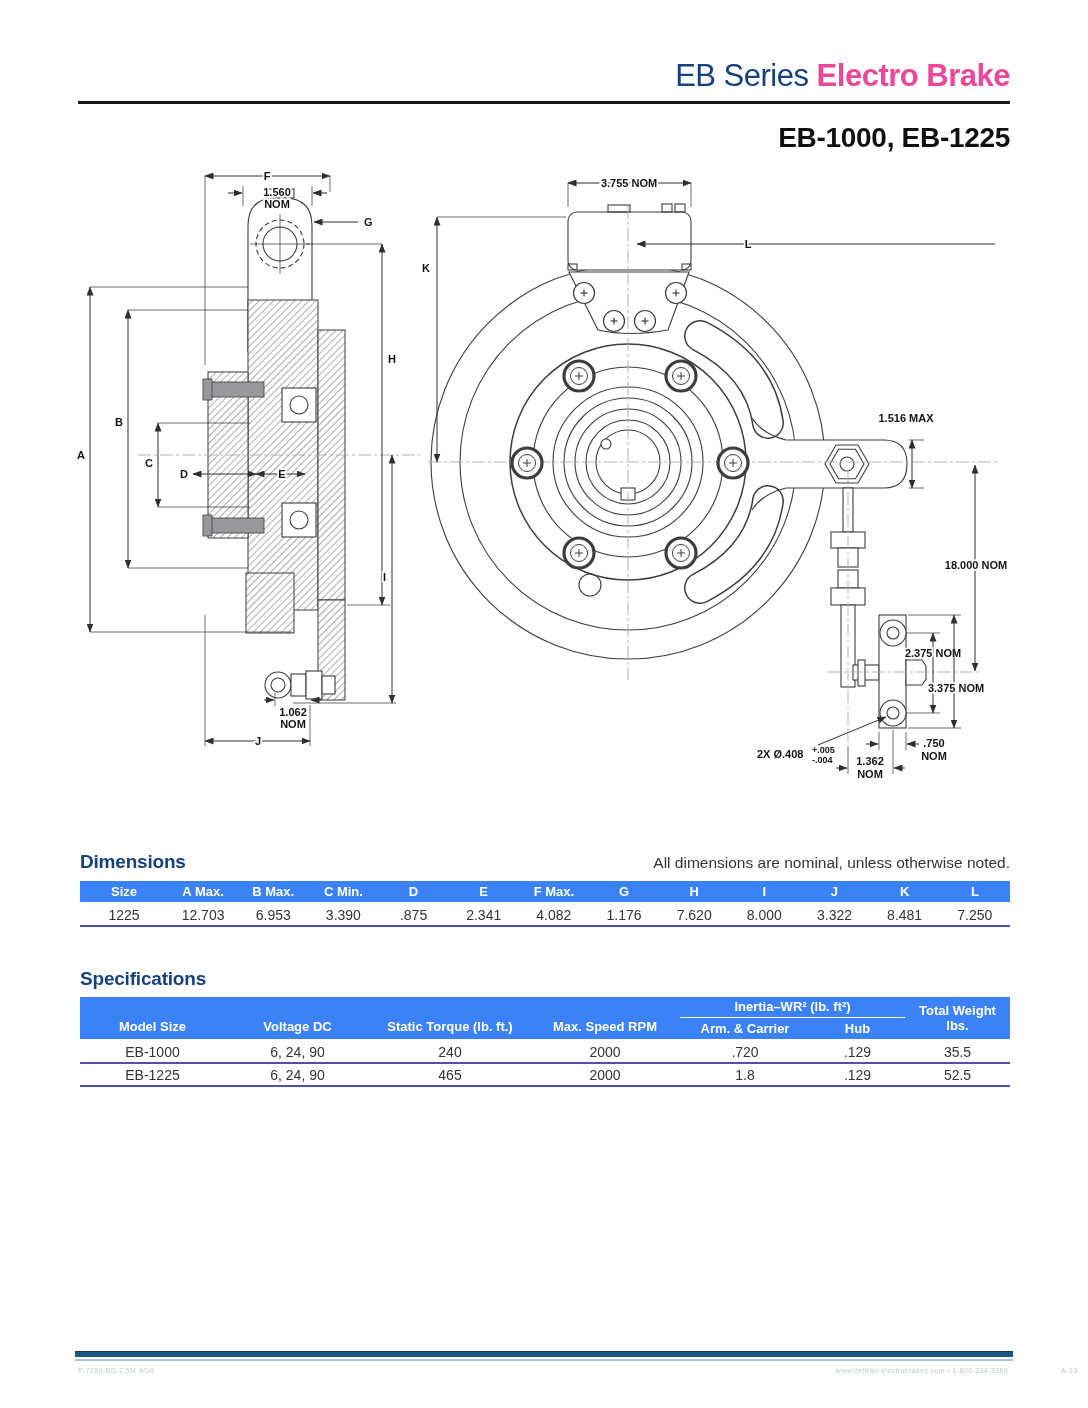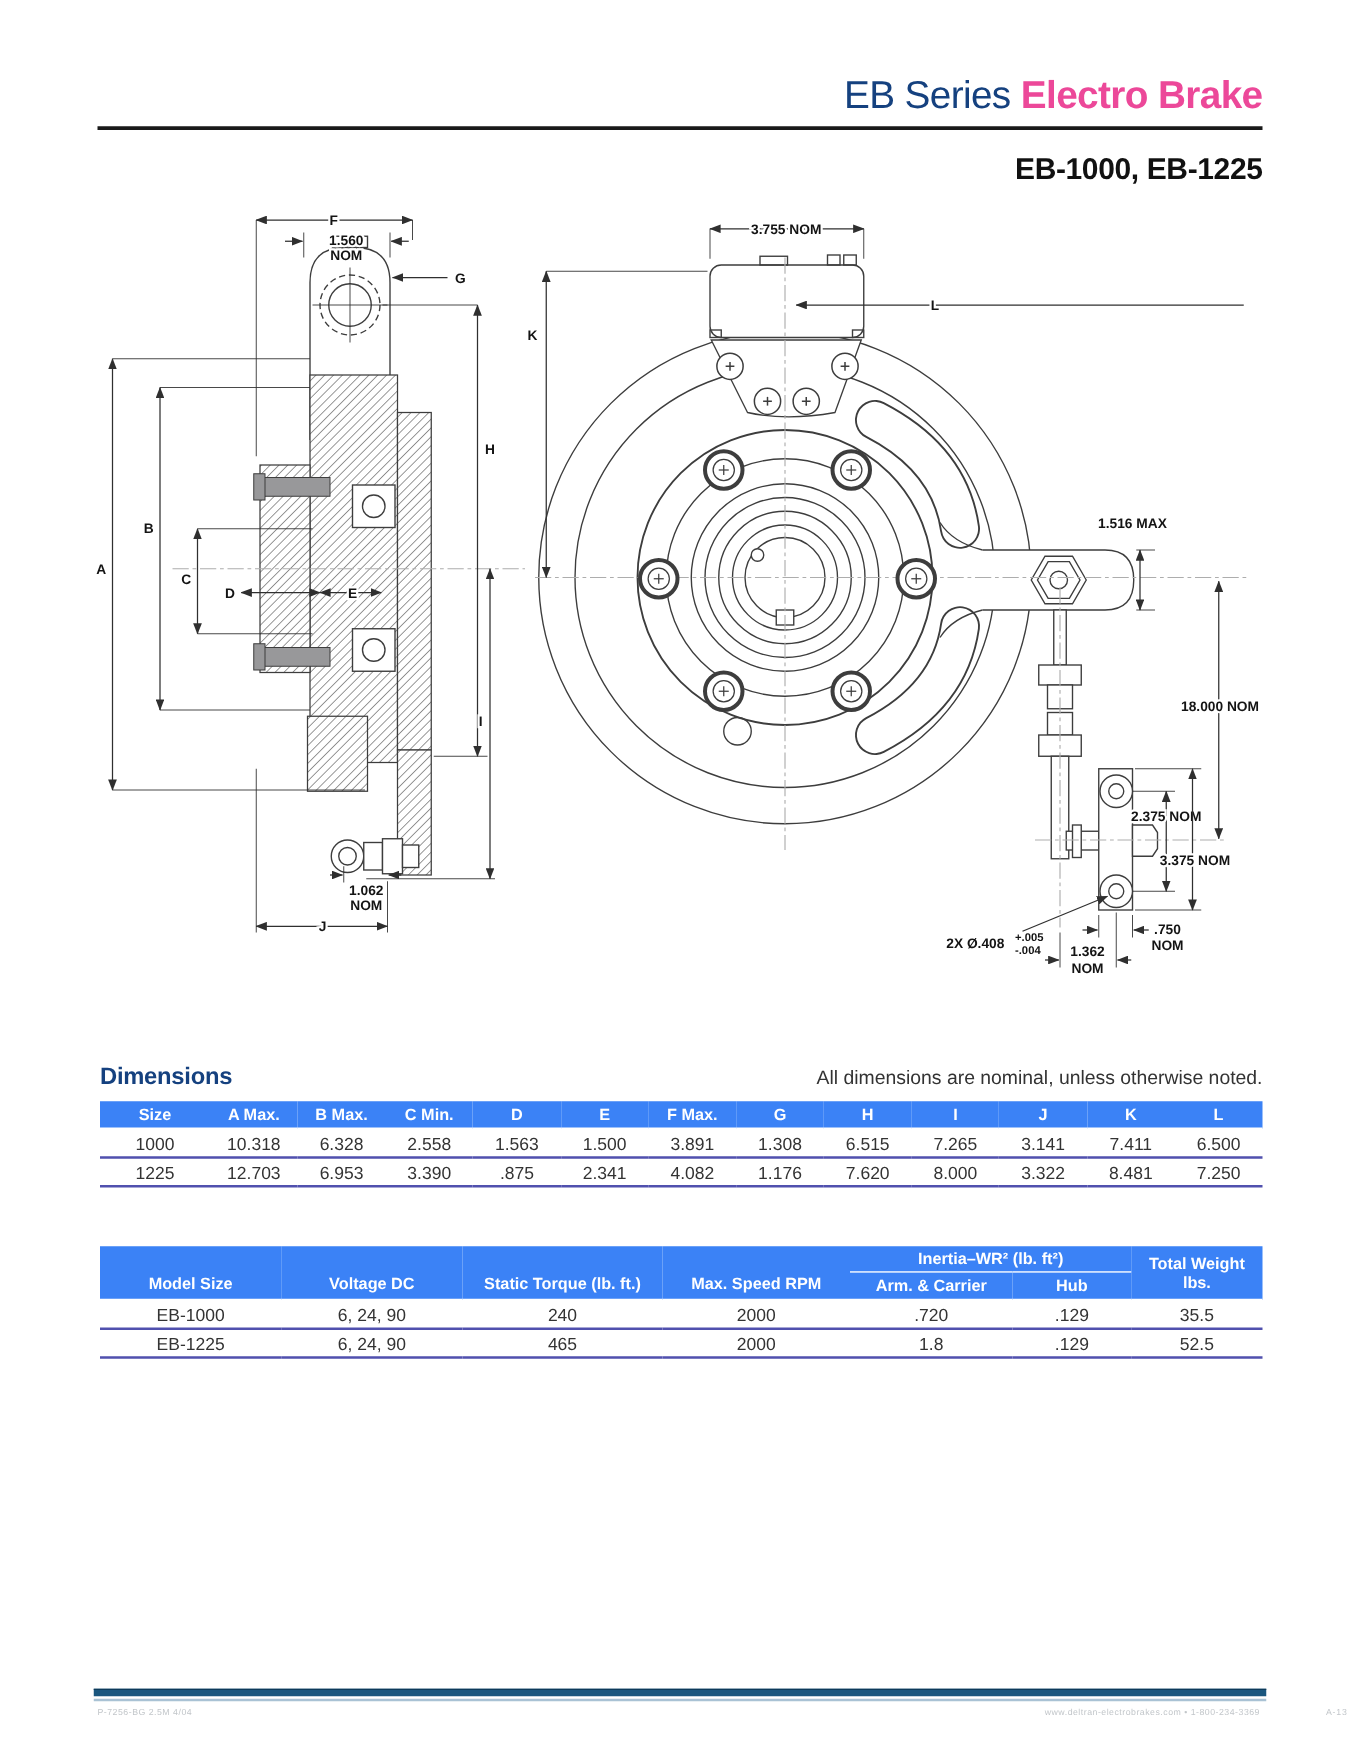--- a/index.html
+++ b/index.html
@@ -7,21 +7,21 @@
   body { width:1088px; height:1408px; position:relative; overflow:hidden;
          font-family:"Liberation Sans", sans-serif; color:#222; }
   .page { position:absolute; inset:0; background:#fff; }
 
   
   .title-row { position:absolute; left:80px; right:78px; top:58px; text-align:right; }
   .title-primary { font-size:31px; font-weight:normal; color:#15417f; letter-spacing:-0.5px; }
   .title-secondary { font-size:31px; font-weight:bold; color:#ec4899; letter-spacing:-0.5px; }
   .title-rule { position:absolute; left:78px; right:78px; top:101px; height:2.5px; background:#1a1a1a; }
   .subtitle { position:absolute; left:84px; right:78px; top:122px; text-align:right;
-              font-size:24px; font-weight:bold; color:#111; letter-spacing:-0.3px; }
+              font-size:28px; font-weight:bold; color:#111; letter-spacing:-0.3px; }
 
   
   .drawing { position:absolute; left:60px; top:160px; width:960px; height:620px; }
   .o  { stroke:#3d3d3d; fill:none; stroke-width:1.1; }
   .o2 { stroke:#3d3d3d; fill:none; stroke-width:1.5; }
   .w  { fill:#fff; stroke:#3d3d3d; stroke-width:1.1; }
   .wn { fill:#fff; stroke:none; }
   .h  { fill:url(#hp); stroke:#3d3d3d; stroke-width:1; }
   .g  { fill:#98989a; stroke:#3d3d3d; stroke-width:0.8; }
   .dim { stroke:#2f2f2f; stroke-width:1; fill:none; }
@@ -323,52 +323,40 @@
           <th>G</th>
           <th>H</th>
           <th>I</th>
           <th>J</th>
           <th>K</th>
           <th>L</th>
         </tr>
       </thead>
     <tbody>
         <tr>
-          <td>1000</td>
-          <td>10.318</td>
-          <td>6.328</td>
-          <td>2.558</td>
-          <td>1.563</td>
-          <td>1.500</td>
-          <td>3.891</td>
-          <td>1.308</td>
-          <td>6.515</td>
-          <td>7.265</td>
-          <td>3.141</td>
-          <td>7.411</td>
-          <td>6.500</td>
-        </tr>
-        <tr>
           <td>1225</td>
           <td>12.703</td>
           <td>6.953</td>
           <td>3.390</td>
           <td>.875</td>
           <td>2.341</td>
           <td>4.082</td>
           <td>1.176</td>
           <td>7.620</td>
           <td>8.000</td>
           <td>3.322</td>
           <td>8.481</td>
           <td>7.250</td>
         </tr>
       </tbody>
   </table>
 
+  <div class="spec-head-row">
+    <span class="sec-heading">Specifications</span>
+  </div>
   <table class="spec-table">
     <colgroup>
       <col class="c-ms">
         <col class="c-v">
         <col class="c-st">
         <col class="c-mx">
         <col class="c-ac">
         <col class="c-hb">
         <col class="c-tw">
     </colgroup>

